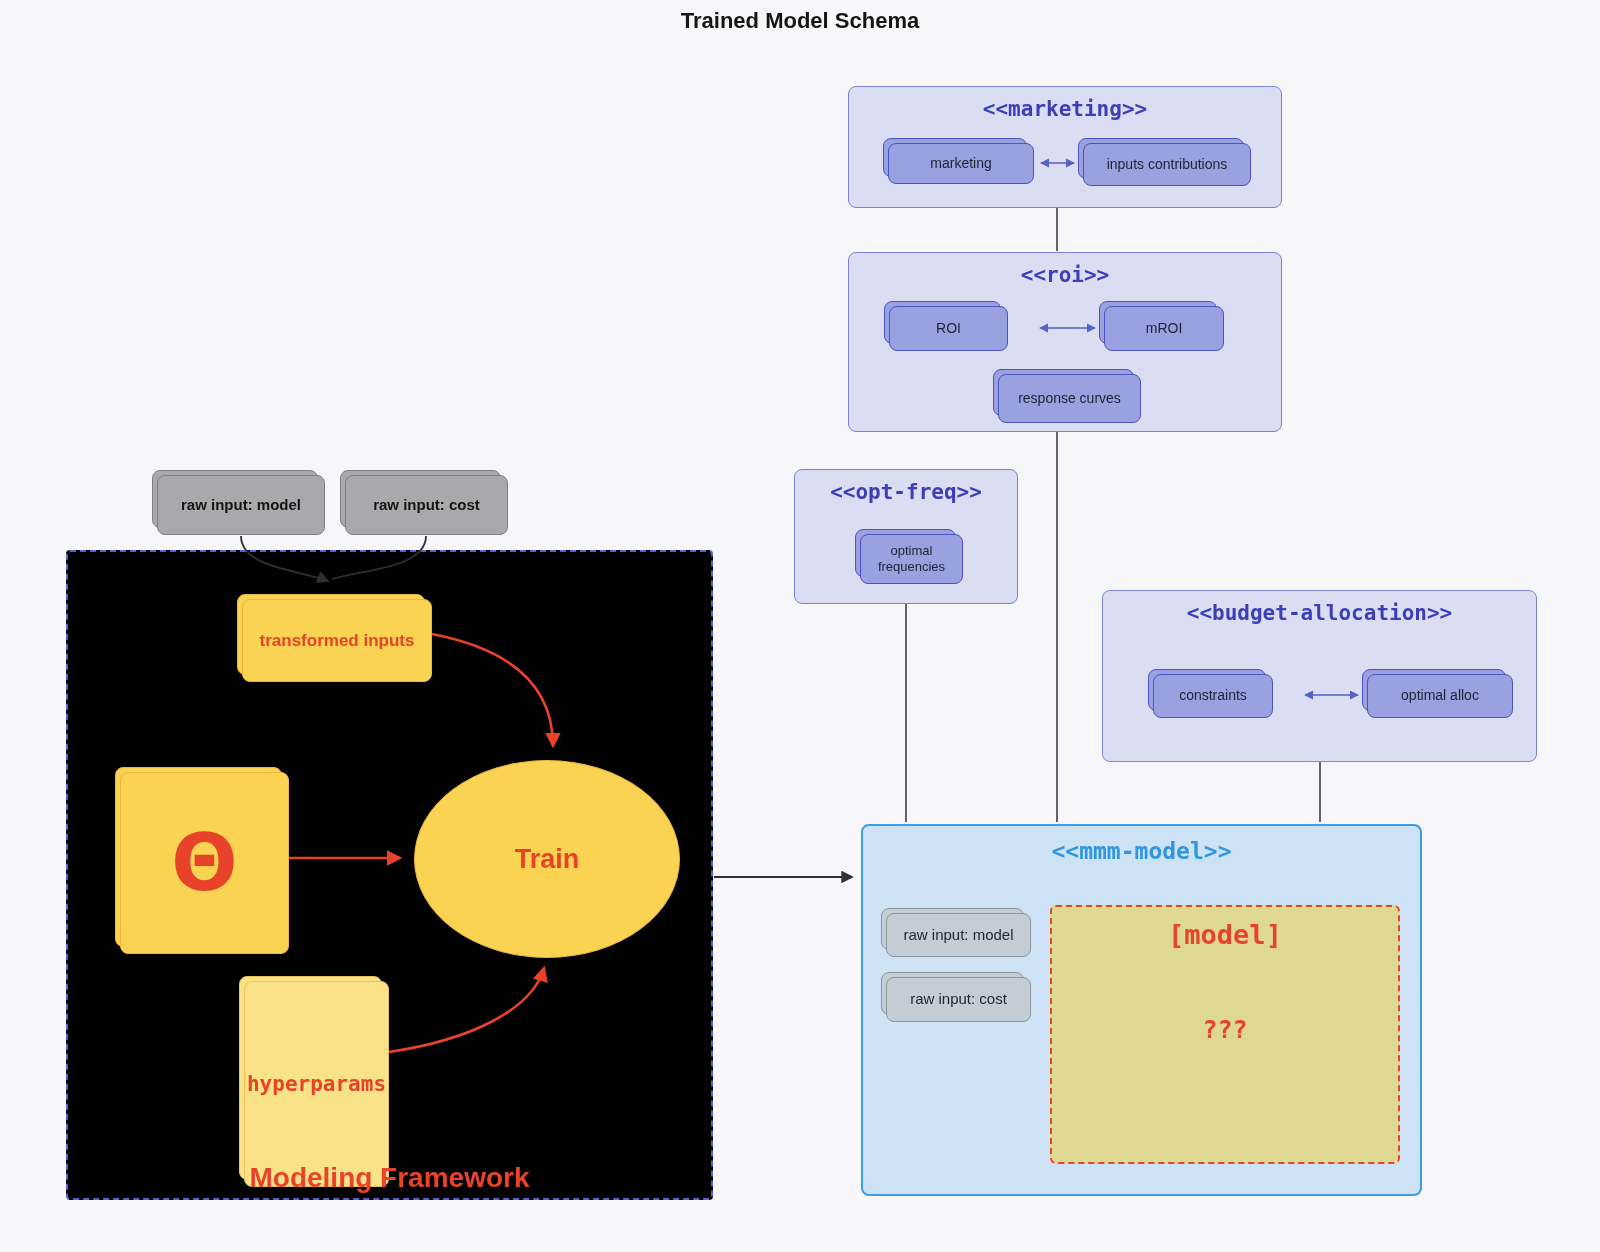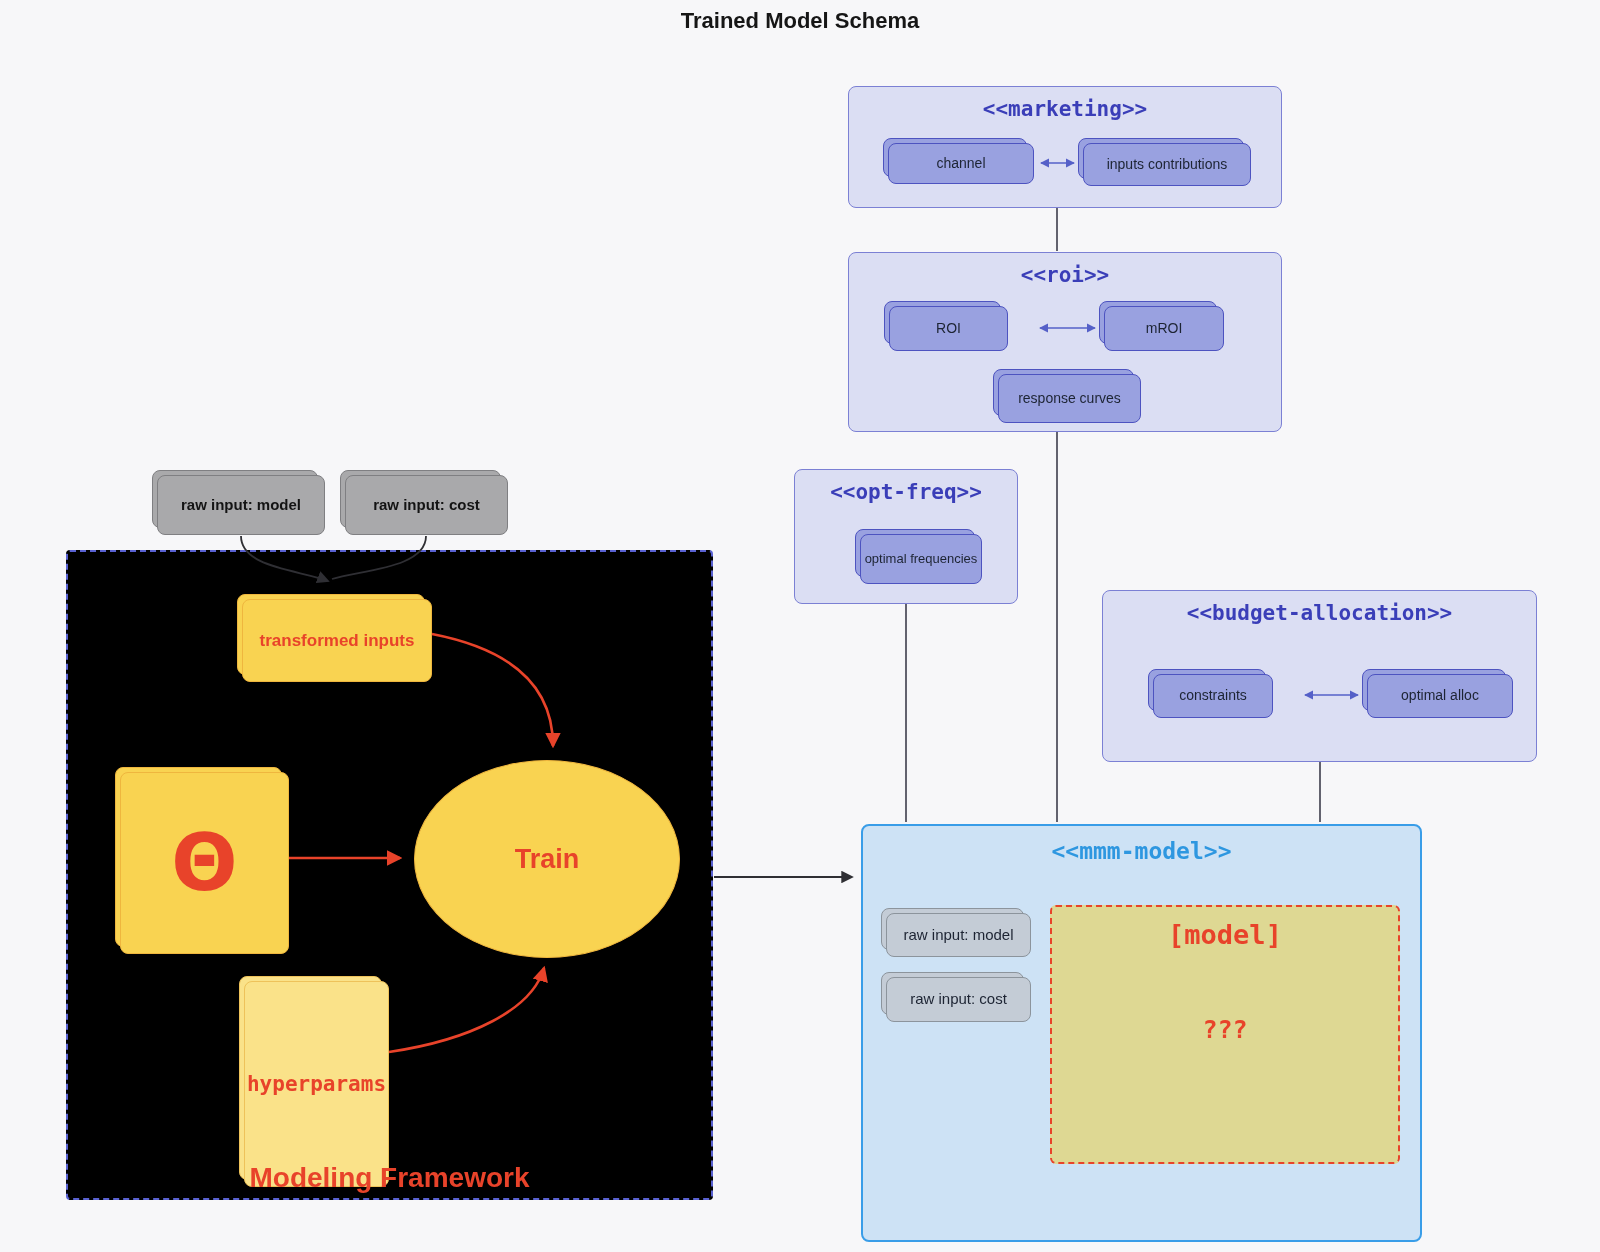--- a/index.html
+++ b/index.html
@@ -62,43 +62,43 @@
 
 <div class="canvas">
 
   <div class="page-title">Trained Model Schema</div>
 
   <div class="node grayN stacked" style="left:157px; top:475px; width:168px; height:60px;">raw input: model</div>
   <div class="node grayN stacked" style="left:345px; top:475px; width:163px; height:60px;">raw input: cost</div>
 
   <div class="panel lav" style="left:848px; top:86px; width:434px; height:122px;">
     <div class="ptitle">&lt;&lt;marketing&gt;&gt;</div>
-    <div class="node purpleN stacked" style="left:39px; top:56px; width:146px; height:41px;">channel</div>
+    <div class="node purpleN stacked" style="left:39px; top:56px; width:146px; height:41px;">marketing</div>
     <div class="node purpleN stacked" style="left:234px; top:56px; width:168px; height:43px;">inputs contributions</div>
   </div>
 
   <div class="panel lav" style="left:848px; top:252px; width:434px; height:180px;">
     <div class="ptitle">&lt;&lt;roi&gt;&gt;</div>
     <div class="node purpleN stacked" style="left:40px; top:53px; width:119px; height:45px;">ROI</div>
     <div class="node purpleN stacked" style="left:255px; top:53px; width:120px; height:45px;">mROI</div>
     <div class="node purpleN stacked" style="left:149px; top:121px; width:143px; height:49px;">response curves</div>
   </div>
 
   <div class="panel lav" style="left:794px; top:469px; width:224px; height:135px;">
     <div class="ptitle">&lt;&lt;opt-freq&gt;&gt;</div>
-    <div class="node purpleN stacked" style="left:65px; top:64px; width:122px; height:50px; font-size:13px;">optimal frequencies</div>
+    <div class="node purpleN stacked" style="left:65px; top:64px; width:103px; height:50px; font-size:13px;">optimal frequencies</div>
   </div>
 
   <div class="panel lav" style="left:1102px; top:590px; width:435px; height:172px;">
     <div class="ptitle">&lt;&lt;budget-allocation&gt;&gt;</div>
     <div class="node purpleN stacked" style="left:50px; top:83px; width:120px; height:44px;">constraints</div>
     <div class="node purpleN stacked" style="left:264px; top:83px; width:146px; height:44px;">optimal alloc</div>
   </div>
 
-  <div class="panel mmm" style="left:861px; top:824px; width:561px; height:418px;">
+  <div class="panel mmm" style="left:861px; top:824px; width:561px; height:372px;">
     <div class="ptitle">&lt;&lt;mmm-model&gt;&gt;</div>
     <div class="node grayblueN stacked" style="left:23px; top:87px; width:145px; height:44px;">raw input: model</div>
     <div class="node grayblueN stacked" style="left:23px; top:151px; width:145px; height:45px;">raw input: cost</div>
     <div class="model-dash" style="left:187px; top:79px; width:350px; height:259px;">
       <div class="model-title">[model]</div>
       <div class="model-qqq">???</div>
     </div>
   </div>
 
   <div class="panel framework" style="left:66px; top:550px; width:647px; height:650px;">

